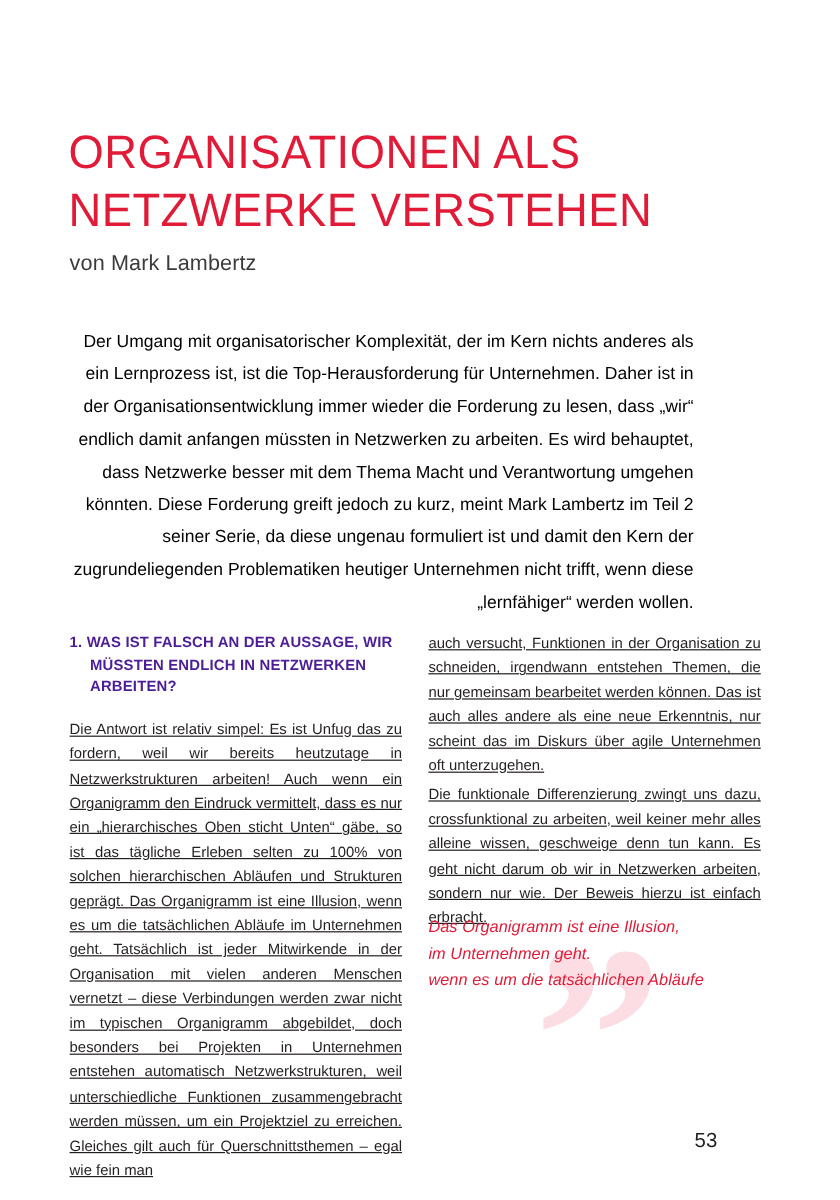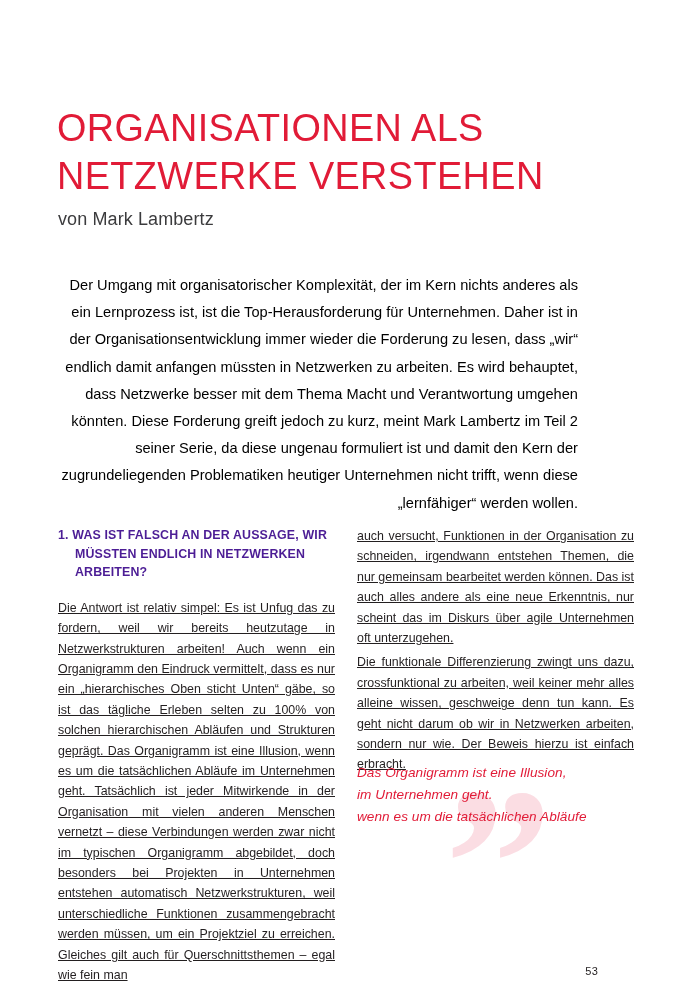--- a/index.html
+++ b/index.html
@@ -127,22 +127,22 @@
     color: #e11b37;
     font-size: 13.6px;
     line-height: 22px;
     letter-spacing: 0.05px;
   }
 
   
   .folio {
     position: absolute;
     right: 58px;
-    bottom: 23px;
-    font-size: 11px;
+    bottom: 39px;
+    font-size: 17px;
     color: #231f20;
     letter-spacing: 0.2px;
   }
 </style>
 </head>
 <body>
 
 <div class="page">
 
   <div class="title-block">

